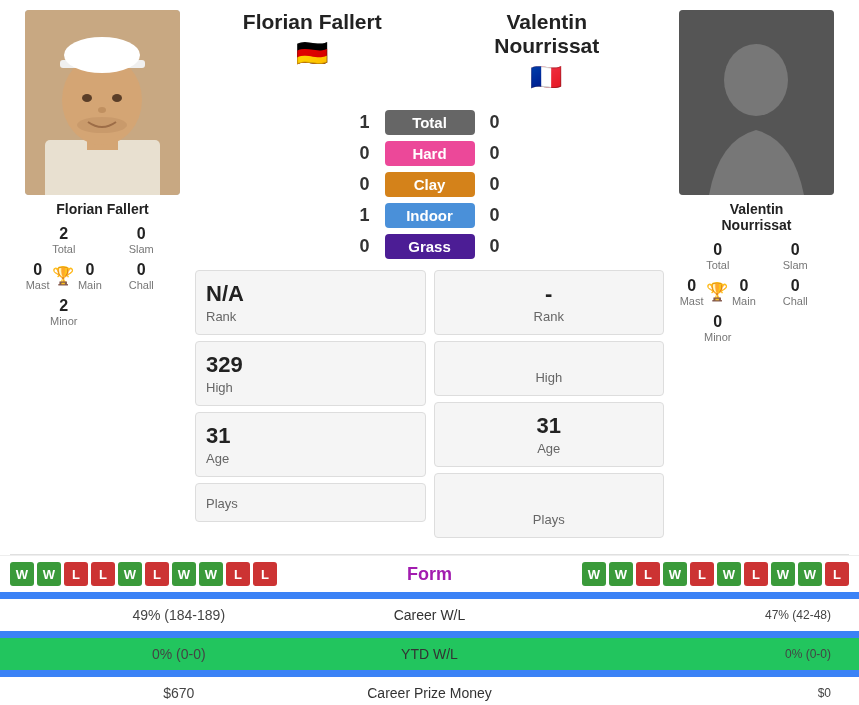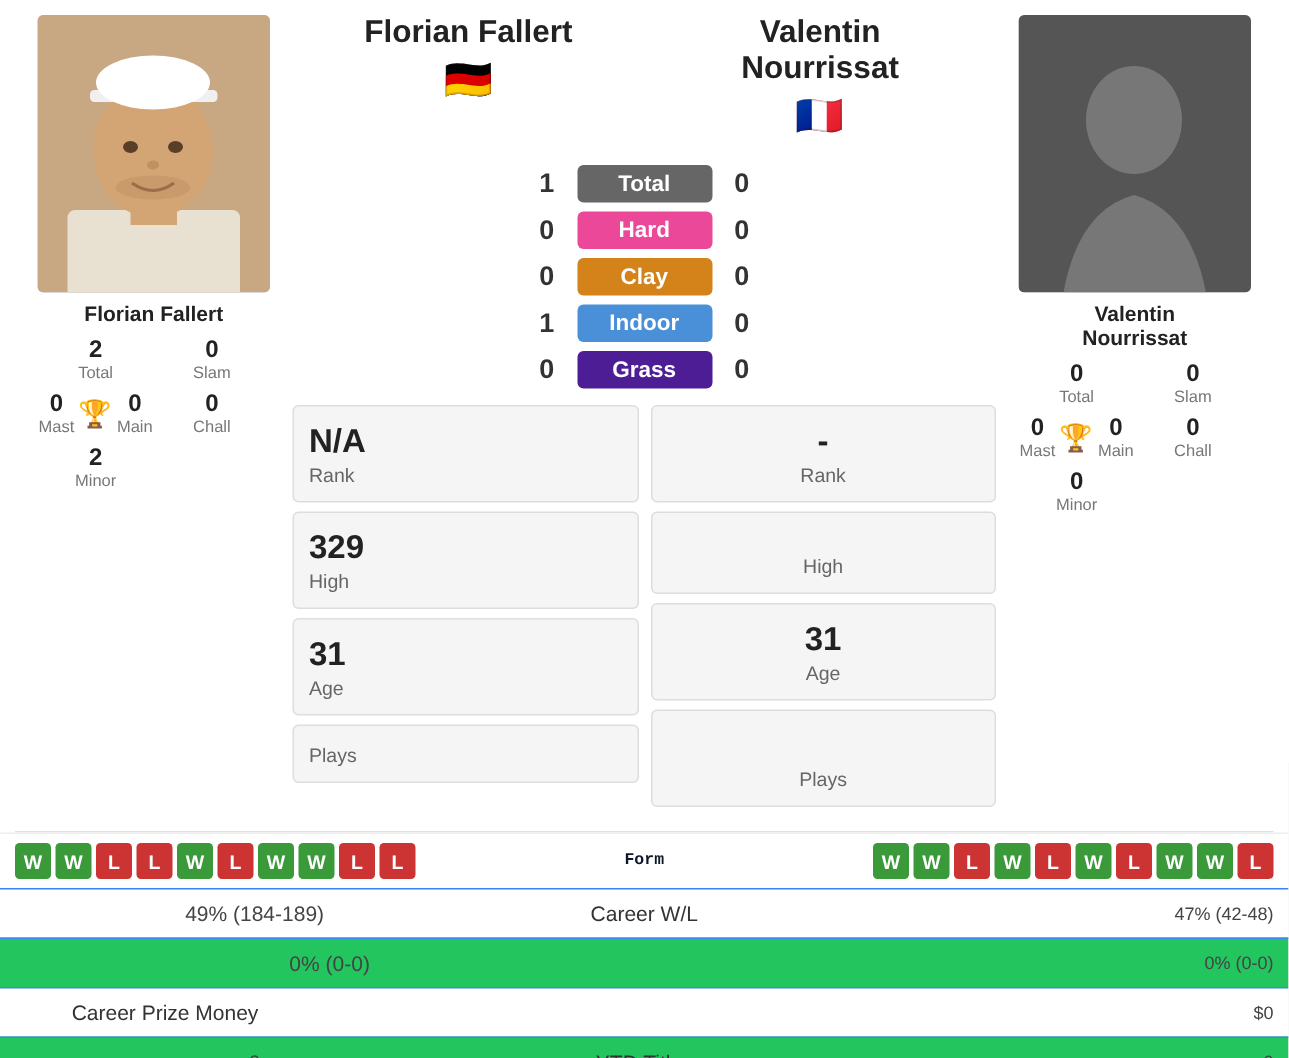--- a/index.html
+++ b/index.html
@@ -19,28 +19,28 @@
     .info-box .box-label { font-size: 13px; color: #666; margin-top: 2px; }
 
     .info-box-right { background: #f5f5f5; border: 1px solid #ddd; border-radius: 4px; padding: 10px; text-align: center; margin-bottom: 6px; }
     .info-box-right .box-value { font-size: 22px; font-weight: bold; color: #222; }
     .info-box-right .box-label { font-size: 13px; color: #666; margin-top: 2px; }
 
     
     .form-section { display: flex; align-items: center; padding: 6px 10px; background: #fff; border-top: 1px solid #eee; }
     .form-left { flex: 1; display: flex; gap: 3px; }
     .form-right { flex: 1; display: flex; gap: 3px; justify-content: flex-end; }
-    .form-center { width: 120px; text-align: center; font-weight: bold; font-size: 11px; color: #0f172a; font-family: Liberation Mono, monospace; }
+    .form-center { width: 120px; text-align: center; font-weight: bold; font-size: 18px; color: #a21caf; }
     .form-badge { width: 24px; height: 24px; border-radius: 3px; display: flex; align-items: center; justify-content: center; color: white; font-weight: bold; font-size: 13px; }
     .form-w { background: #3a9a3a; }
     .form-l { background: #cc3333; }
 
     
     .stats-table { width: 100%; }
-    .stats-row { display: flex; align-items: center; padding: 8px 10px; border-top: 1px solid #3b82f6; }
+    .stats-row { display: flex; align-items: center; padding: 8px 28px; border-top: 7px solid #3b82f6; }
     .stats-row-alt { background: #22c55e; }
     .stats-left-val { flex: 1; text-align: center; font-size: 14px; color: #444; }
     .stats-center-label { width: 200px; text-align: center; font-weight: normal; font-size: 14px; color: #333; }
     .stats-right-val { flex: 1; text-align: right; font-size: 12px; color: #444; }
 
     
     .top-section { display: flex; padding: 10px; gap: 0; }
     .left-column { display: flex; flex-direction: column; align-items: center; width: 185px; }
     .center-column { flex: 1; display: flex; flex-direction: column; }
     .right-column { display: flex; flex-direction: column; align-items: center; width: 185px; }
@@ -294,23 +294,25 @@
   </div>
 
   <div class="stats-table">
     <div class="stats-row">
       <div class="stats-left-val">49% (184-189)</div>
       <div class="stats-center-label">Career W/L</div>
       <div class="stats-right-val">47% (42-48)</div>
     </div>
     <div class="stats-row stats-row-alt">
       <div class="stats-left-val">0% (0-0)</div>
+      <div class="stats-center-label">YTD W/L</div>
       <div class="stats-right-val">0% (0-0)</div>
     </div>
     <div class="stats-row">
+      <div class="stats-left-val">$670</div>
       <div class="stats-center-label">Career Prize Money</div>
       <div class="stats-right-val">$0</div>
     </div>
     <div class="stats-row stats-row-alt">
       <div class="stats-left-val">0</div>
       <div class="stats-center-label">YTD Titles</div>
       <div class="stats-right-val">0</div>
     </div>
   </div>
 

